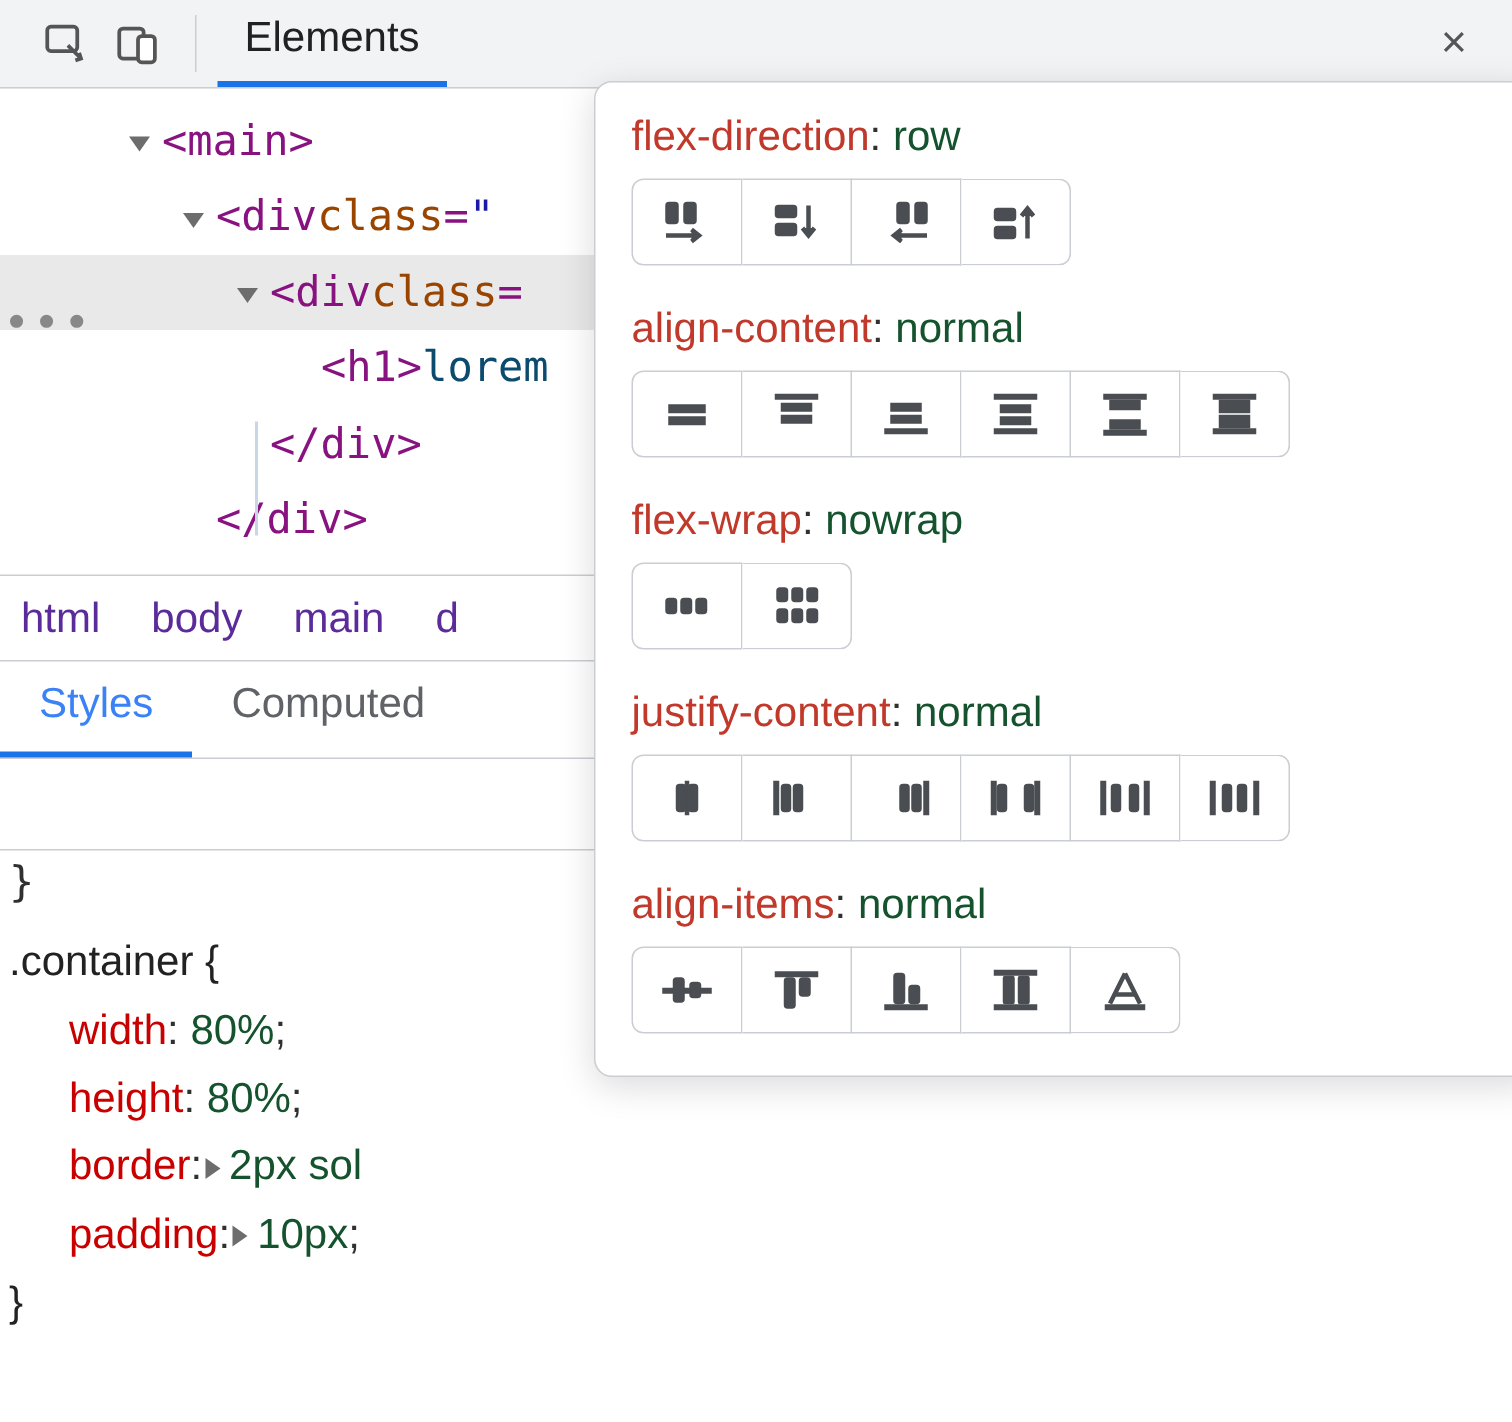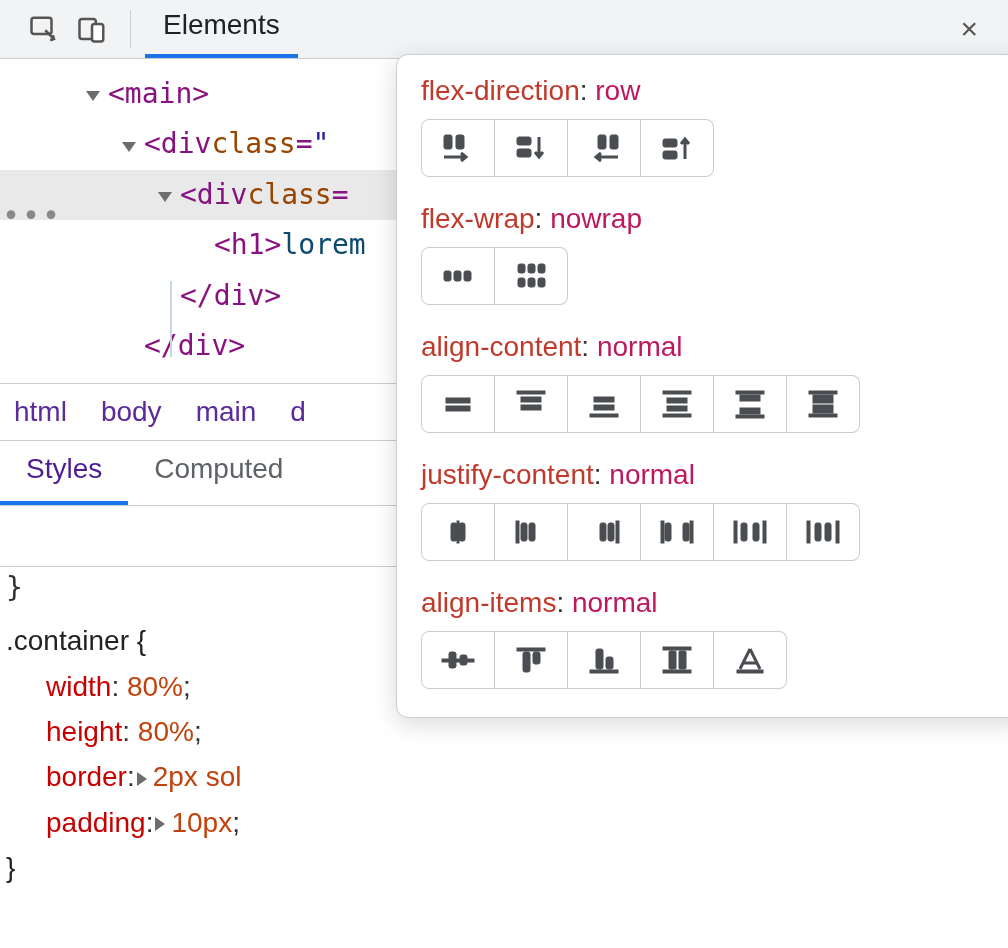--- a/index.html
+++ b/index.html
@@ -93,21 +93,21 @@
   
   .subtabs{
     height:64px;border-bottom:1px solid var(--border);
     display:flex;align-items:flex-end;font-family:"Helvetica Neue",Arial,sans-serif;
   }
   .subtab{
     font-size:28px;color:var(--text-muted);
     padding:0 26px;height:100%;display:flex;align-items:center;cursor:pointer;
     border-bottom:4px solid transparent;
   }
-  .subtab.active{color:#4c1d95;border-bottom-color:var(--blue);}
+  .subtab.active{color:#3b82f6;border-bottom-color:var(--blue);}
 
   
   .filter-row{
     height:60px;border-bottom:1px solid var(--border);
     display:flex;align-items:center;position:relative;
   }
   .filter-input{
     flex:0 0 370px;height:100%;
     border:none;border-right:1px solid var(--border);
     font-size:26px;padding:0 16px;outline:none;
@@ -119,21 +119,21 @@
   }
 
   
   .rule{
     font-size:28px;line-height:1.62;padding:14px 0 0 6px;
     font-family:Liberation Sans, sans-serif;position:relative;
   }
   .rule .brace-line{color:#222;}
   .rule .decl{padding-left:40px;}
   .rule .prop{color:var(--prop);}
-  .rule .val{color:#c2410c;}
+  .rule .val{color:#14532d;}
   .rule .expand-tri{
     display:inline-block;width:0;height:0;
     border-left:10px solid #6d6d6d;
     border-top:7px solid transparent;border-bottom:7px solid transparent;
     margin:0 6px 0 2px;vertical-align:middle;
   }
   .rule .link-line{position:absolute;right:8px;top:2px;color:#222;text-decoration:underline;font-size:26px;}
   .flex-editor-chip{
     display:inline-flex;align-items:center;justify-content:center;
     width:42px;height:30px;border:1px solid #bfbfbf;background:#ededed;border-radius:4px;
@@ -146,21 +146,21 @@
     position:absolute;top:54px;left:396px;width:580px;
     background:#fff;border:1px solid var(--border);border-radius:12px;
     box-shadow:0 6px 24px rgba(0,0,0,.15);
     padding:20px 24px 28px 24px;
     font-family:"Helvetica Neue",Arial,sans-serif;
   }
   .pop-section{margin-bottom:26px;}
   .pop-section:last-child{margin-bottom:0;}
   .pop-label{font-size:28px;margin-bottom:12px;}
   .pop-label .pname{color:#c0392b;}
-  .pop-label .pval{color:#be185d;}
+  .pop-label .pval{color:#14532d;}
   .btn-row{display:flex;}
   .opt{
     width:72px;height:56px;
     border:1px solid var(--border);
     background:#fff;display:flex;align-items:center;justify-content:center;
     cursor:pointer;
   }
   .btn-row .opt:first-child{border-top-left-radius:8px;border-bottom-left-radius:8px;}
   .btn-row .opt:last-child{border-top-right-radius:8px;border-bottom-right-radius:8px;}
   .btn-row .opt + .opt{border-left:none;}
@@ -320,20 +320,70 @@
           <svg viewBox="0 0 40 34">
             <rect x="6" y="8" width="14" height="8" rx="2"></rect>
             <rect x="6" y="20" width="14" height="8" rx="2"></rect>
             <path d="M28 28 v-20 m-4 5 l4 -5 l4 5" fill="none" stroke-width="3"></path>
           </svg>
         </div>
     </div>
   </div>
 
   <div class="pop-section">
+    <div class="pop-label"><span class="pname">align-content</span><span>: </span><span class="pval">normal</span></div>
+    <div class="btn-row">
+      <div class="opt">
+          <svg viewBox="0 0 40 34">
+            <rect x="8" y="11" width="24" height="5"></rect>
+            <rect x="8" y="19" width="24" height="5"></rect>
+          </svg>
+        </div>
+      <div class="opt">
+          <svg viewBox="0 0 40 34">
+            <rect x="6" y="4" width="28" height="3"></rect>
+            <rect x="10" y="10" width="20" height="5"></rect>
+            <rect x="10" y="18" width="20" height="5"></rect>
+          </svg>
+        </div>
+      <div class="opt">
+          <svg viewBox="0 0 40 34">
+            <rect x="10" y="10" width="20" height="5"></rect>
+            <rect x="10" y="18" width="20" height="5"></rect>
+            <rect x="6" y="27" width="28" height="3"></rect>
+          </svg>
+        </div>
+      <div class="opt">
+          <svg viewBox="0 0 40 34">
+            <rect x="6" y="4" width="28" height="3"></rect>
+            <rect x="10" y="11" width="20" height="5"></rect>
+            <rect x="10" y="19" width="20" height="5"></rect>
+            <rect x="6" y="27" width="28" height="3"></rect>
+          </svg>
+        </div>
+      <div class="opt">
+          <svg viewBox="0 0 40 34">
+            <rect x="6" y="4" width="28" height="3"></rect>
+            <rect x="10" y="8" width="20" height="6"></rect>
+            <rect x="10" y="21" width="20" height="6"></rect>
+            <rect x="6" y="28" width="28" height="3"></rect>
+          </svg>
+        </div>
+      <div class="opt">
+          <svg viewBox="0 0 40 34">
+            <rect x="6" y="4" width="28" height="3"></rect>
+            <rect x="10" y="8" width="20" height="8"></rect>
+            <rect x="10" y="18" width="20" height="8"></rect>
+            <rect x="6" y="27" width="28" height="3"></rect>
+          </svg>
+        </div>
+    </div>
+  </div>
+
+  <div class="pop-section">
     <div class="pop-label"><span class="pname">flex-wrap</span><span>: </span><span class="pval">nowrap</span></div>
     <div class="btn-row">
       <div class="opt">
           <svg viewBox="0 0 40 34">
             <rect x="6" y="12" width="7" height="10" rx="2"></rect>
             <rect x="16" y="12" width="7" height="10" rx="2"></rect>
             <rect x="26" y="12" width="7" height="10" rx="2"></rect>
           </svg>
         </div>
       <div class="opt">
@@ -343,70 +393,20 @@
             <rect x="27" y="5" width="7" height="9" rx="2"></rect>
             <rect x="7" y="19" width="7" height="9" rx="2"></rect>
             <rect x="17" y="19" width="7" height="9" rx="2"></rect>
             <rect x="27" y="19" width="7" height="9" rx="2"></rect>
           </svg>
         </div>
     </div>
   </div>
 
   <div class="pop-section">
-    <div class="pop-label"><span class="pname">align-content</span><span>: </span><span class="pval">normal</span></div>
-    <div class="btn-row">
-      <div class="opt">
-          <svg viewBox="0 0 40 34">
-            <rect x="8" y="11" width="24" height="5"></rect>
-            <rect x="8" y="19" width="24" height="5"></rect>
-          </svg>
-        </div>
-      <div class="opt">
-          <svg viewBox="0 0 40 34">
-            <rect x="6" y="4" width="28" height="3"></rect>
-            <rect x="10" y="10" width="20" height="5"></rect>
-            <rect x="10" y="18" width="20" height="5"></rect>
-          </svg>
-        </div>
-      <div class="opt">
-          <svg viewBox="0 0 40 34">
-            <rect x="10" y="10" width="20" height="5"></rect>
-            <rect x="10" y="18" width="20" height="5"></rect>
-            <rect x="6" y="27" width="28" height="3"></rect>
-          </svg>
-        </div>
-      <div class="opt">
-          <svg viewBox="0 0 40 34">
-            <rect x="6" y="4" width="28" height="3"></rect>
-            <rect x="10" y="11" width="20" height="5"></rect>
-            <rect x="10" y="19" width="20" height="5"></rect>
-            <rect x="6" y="27" width="28" height="3"></rect>
-          </svg>
-        </div>
-      <div class="opt">
-          <svg viewBox="0 0 40 34">
-            <rect x="6" y="4" width="28" height="3"></rect>
-            <rect x="10" y="8" width="20" height="6"></rect>
-            <rect x="10" y="21" width="20" height="6"></rect>
-            <rect x="6" y="28" width="28" height="3"></rect>
-          </svg>
-        </div>
-      <div class="opt">
-          <svg viewBox="0 0 40 34">
-            <rect x="6" y="4" width="28" height="3"></rect>
-            <rect x="10" y="8" width="20" height="8"></rect>
-            <rect x="10" y="18" width="20" height="8"></rect>
-            <rect x="6" y="27" width="28" height="3"></rect>
-          </svg>
-        </div>
-    </div>
-  </div>
-
-  <div class="pop-section">
     <div class="pop-label"><span class="pname">justify-content</span><span>: </span><span class="pval">normal</span></div>
     <div class="btn-row">
       <div class="opt">
           <svg viewBox="0 0 40 34">
             <rect x="13" y="8" width="6" height="18" rx="2"></rect>
             <rect x="19" y="6" width="2" height="22"></rect>
             <rect x="21" y="8" width="6" height="18" rx="2"></rect>
           </svg>
         </div>
       <div class="opt">

